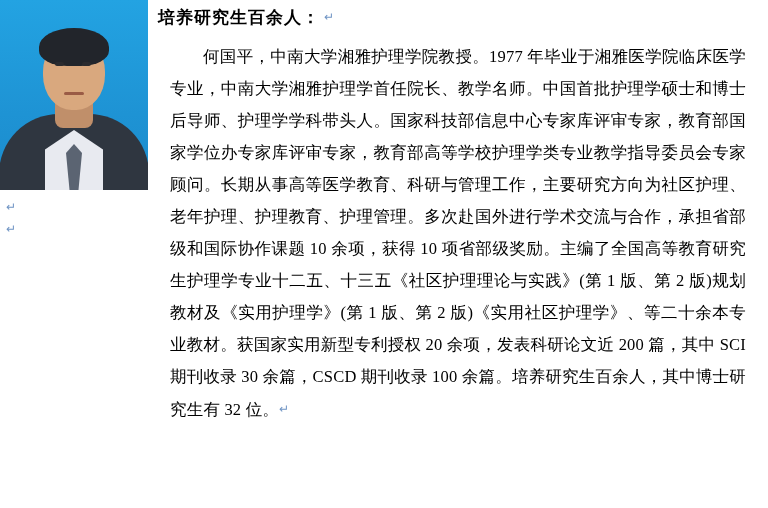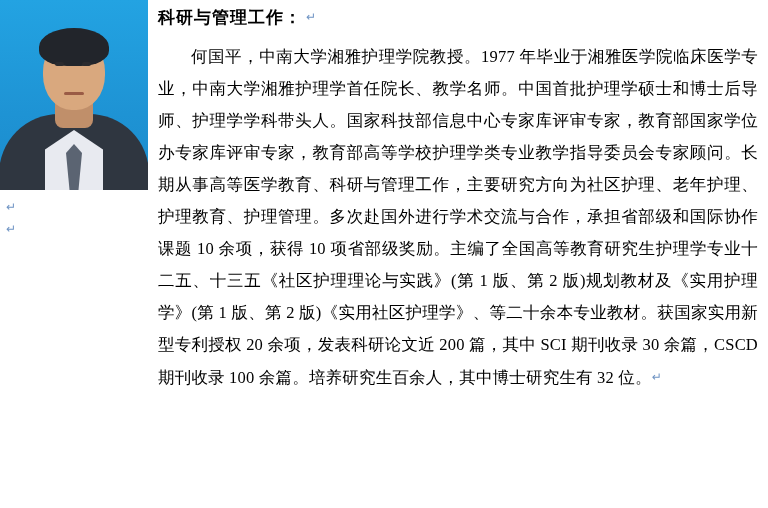--- a/index.html
+++ b/index.html
@@ -154,21 +154,21 @@
     margin-left: 4px;
     vertical-align: 2px;
   }
   .body-text {
     font-size: 16.5px;
     line-height: 32px;
     color: #000000;
     text-align: justify;
     text-justify: inter-ideograph;
     text-indent: 2em;
-    margin: 0;
+    margin: 12px;
     letter-spacing: 0.2px;
   }
   .body-text .end-mark {
     color: #6f94c4;
     font-size: 12px;
     font-family: "Liberation Sans", sans-serif;
     vertical-align: 2px;
   }
 </style>
 </head>
@@ -191,20 +191,20 @@
     </div>
   </div>
 
   <div class="pilcrow-col">
     <div class="pilcrow">↵</div>
     <div class="pilcrow">↵</div>
   </div>
 
   <div class="content">
     <h1 class="title">
-      <span>科研与管理工作：</span><span class="mark">↵</span>
+      <span>培养研究生百余人：</span><span class="mark">↵</span>
     </h1>
     <p class="body-text">
       <span>何国平，中南大学湘雅护理学院教授。1977 年毕业于湘雅医学院临床医学专业，中南大学湘雅护理学首任院长、教学名师。中国首批护理学硕士和博士后导师、护理学学科带头人。国家科技部信息中心专家库评审专家，教育部国家学位办专家库评审专家，教育部高等学校护理学类专业教学指导委员会专家顾问。长期从事高等医学教育、科研与管理工作，主要研究方向为社区护理、老年护理、护理教育、护理管理。多次赴国外进行学术交流与合作，承担省部级和国际协作课题 10 余项，获得 10 项省部级奖励。主编了全国高等教育研究生护理学专业十二五、十三五《社区护理理论与实践》(第 1 版、第 2 版)规划教材及《实用护理学》(第 1 版、第 2 版)《实用社区护理学》、等二十余本专业教材。获国家实用新型专利授权 20 余项，发表科研论文近 200 篇，其中 SCI 期刊收录 30 余篇，CSCD 期刊收录 100 余篇。培养研究生百余人，其中博士研究生有 32 位。</span><span class="end-mark">↵</span>
     </p>
   </div>
 
 </div>
 
 </body></html>

